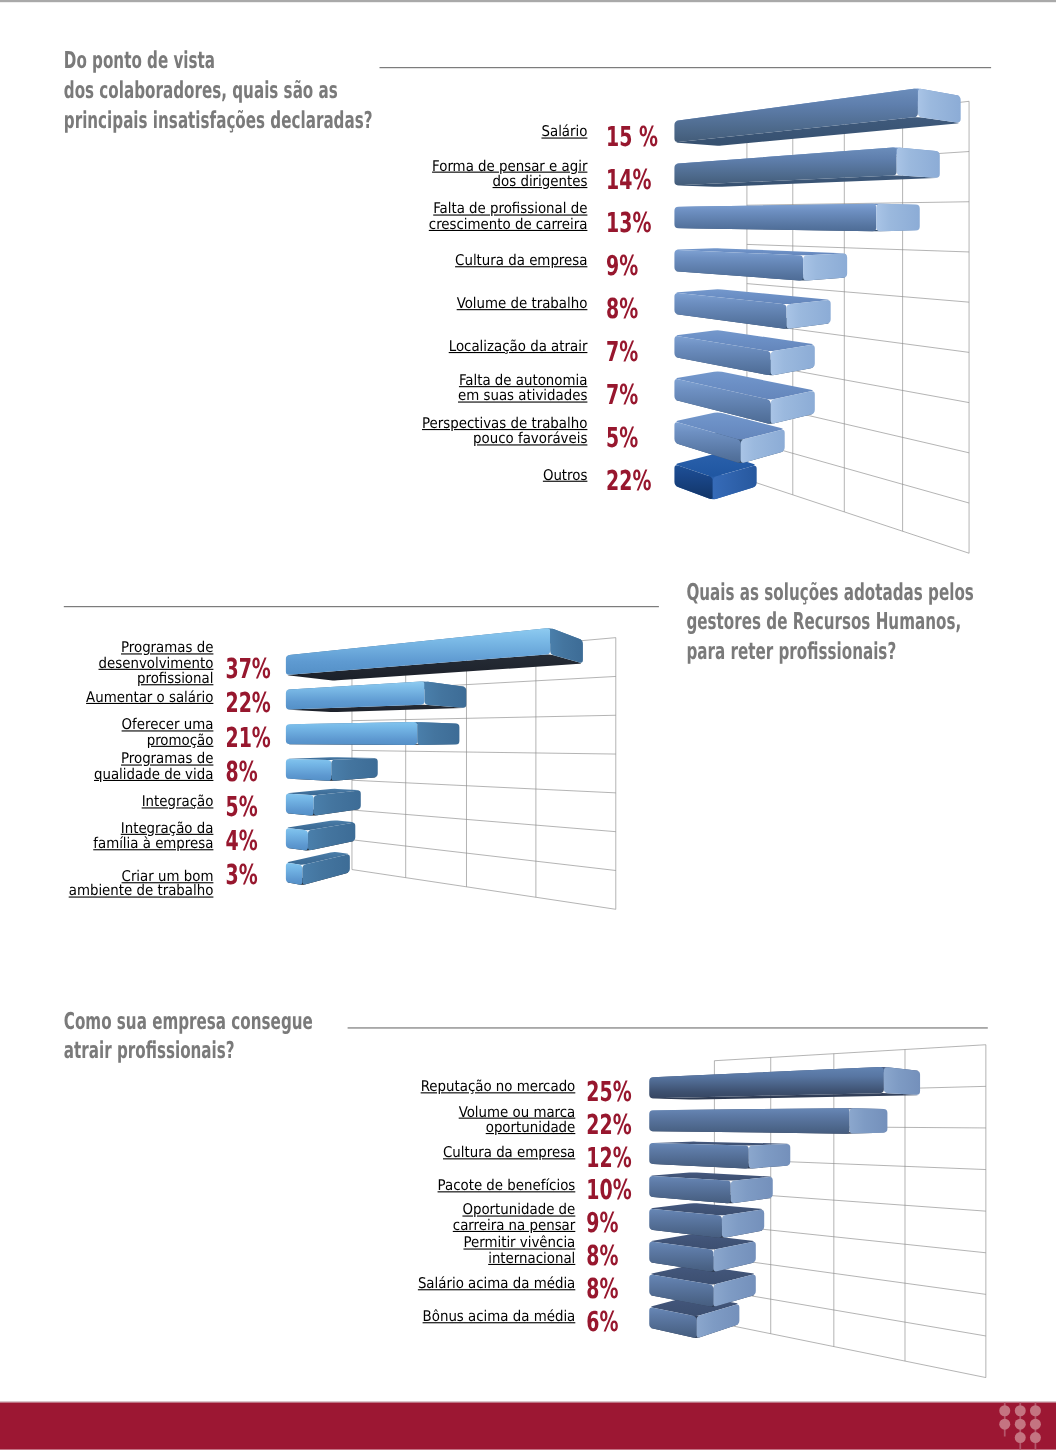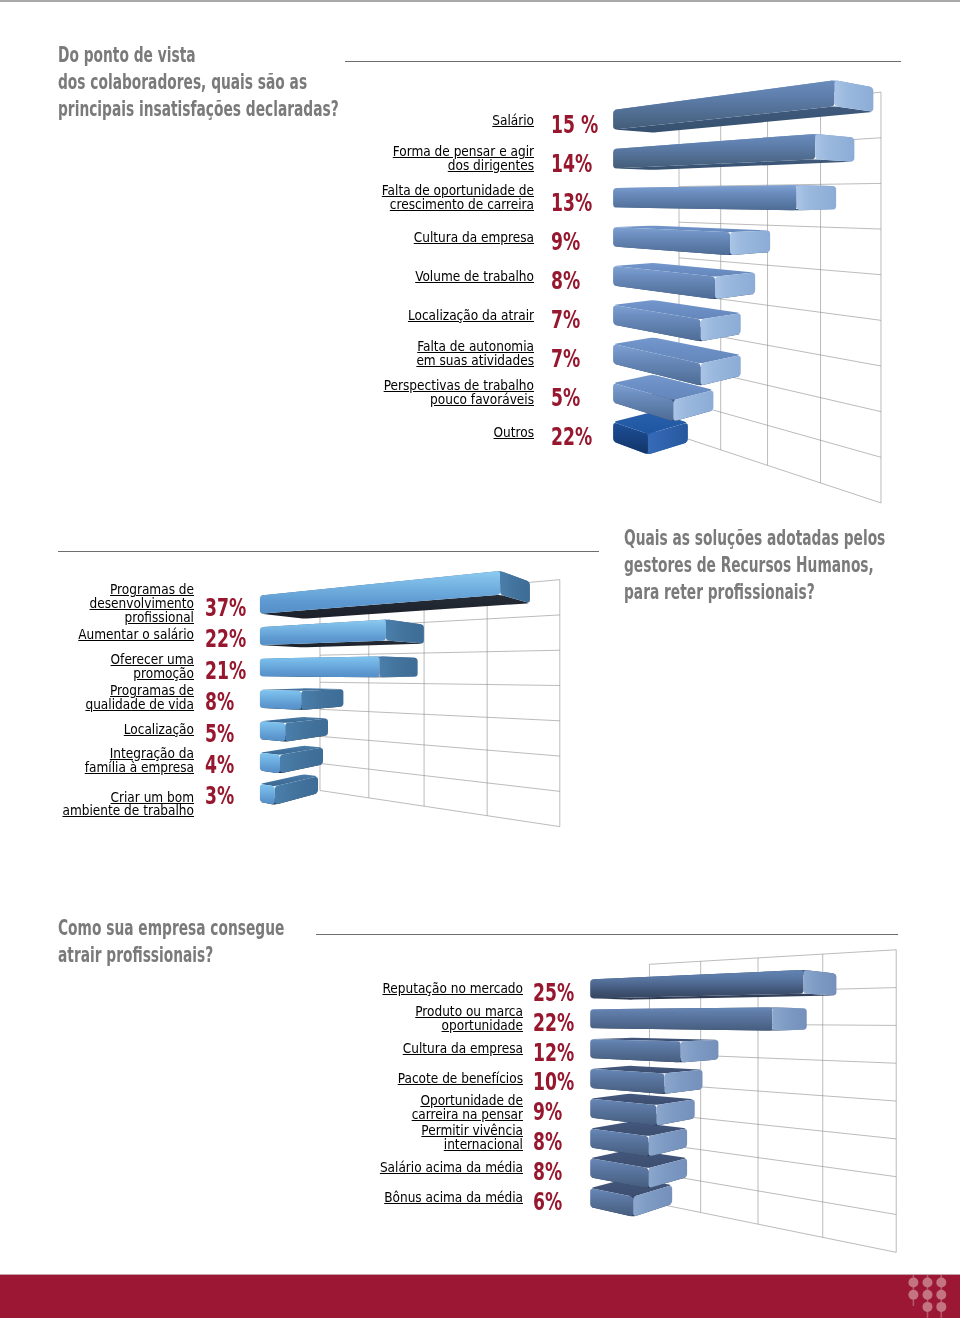--- a/index.html
+++ b/index.html
@@ -172,21 +172,21 @@
       <div class="lbl" style="left: 294px; width: 240px; top: 113.7px;">
         <div>Salário</div>
       </div>
       <div class="pct" style="left: 551px; top: 111.5px;">15 %</div>
       <div class="lbl" style="left: 294px; width: 240px; top: 145.4px;">
         <div>Forma de pensar e agir</div>
         <div>dos dirigentes</div>
       </div>
       <div class="pct" style="left: 551px; top: 150.5px;">14%</div>
       <div class="lbl" style="left: 294px; width: 240px; top: 184.4px;">
-        <div>Falta de oportunidade de</div>
+        <div>Falta de profissional de</div>
         <div>crescimento de carreira</div>
       </div>
       <div class="pct" style="left: 551px; top: 189.5px;">13%</div>
       <div class="lbl" style="left: 294px; width: 240px; top: 230.7px;">
         <div>Cultura da empresa</div>
       </div>
       <div class="pct" style="left: 551px; top: 228.5px;">9%</div>
       <div class="lbl" style="left: 294px; width: 240px; top: 269.7px;">
         <div>Volume de trabalho</div>
       </div>
@@ -323,21 +323,21 @@
         <div>Oferecer uma</div>
         <div>promoção</div>
       </div>
       <div class="pct" style="left: 205px; top: 657.78px;">21%</div>
       <div class="lbl" style="left: 14px; width: 180px; top: 684.37px;">
         <div>Programas de</div>
         <div>qualidade de vida</div>
       </div>
       <div class="pct" style="left: 205px; top: 689.17px;">8%</div>
       <div class="lbl" style="left: 14px; width: 180px; top: 722.66px;">
-        <div>Localização</div>
+        <div>Integração</div>
       </div>
       <div class="pct" style="left: 205px; top: 720.56px;">5%</div>
       <div class="lbl" style="left: 14px; width: 180px; top: 747.15px;">
         <div>Integração da</div>
         <div>família à empresa</div>
       </div>
       <div class="pct" style="left: 205px; top: 751.95px;">4%</div>
       <div class="lbl" style="left: 14px; width: 180px; top: 790.54px;">
         <div>Criar um bom</div>
         <div>ambiente de trabalho</div>
@@ -448,21 +448,21 @@
           <path d="M593.60,979.70Q590.21,979.50 593.61,979.35L800.15,970.04Q803.55,969.89 806.93,970.26L833.05,973.16Q836.43,973.53 833.03,973.67L633.49,981.72Q630.09,981.86 626.70,981.66Z" fill="url(#c3-gt)"></path>
           <path d="M590.21,982.90Q590.21,979.50 593.61,979.35L800.15,970.04Q803.55,969.89 803.55,973.29L803.55,990.28Q803.55,993.68 800.15,993.76L593.61,998.42Q590.21,998.50 590.21,995.10Z" fill="url(#c3-gfu)"></path>
           <path d="M803.55,973.29Q803.55,969.89 806.93,970.26L833.05,973.16Q836.43,973.53 836.43,976.93L836.43,992.11Q836.43,995.51 833.04,995.32L806.94,993.87Q803.55,993.68 803.55,990.28Z" fill="url(#c3-gc)"></path>
         </g>
       </svg>
       <div class="lbl" style="left: 323px; width: 200px; top: 982.1px;">
         <div>Reputação no mercado</div>
       </div>
       <div class="pct" style="left: 533px; top: 980px;">25%</div>
       <div class="lbl" style="left: 323px; width: 200px; top: 1005px;">
-        <div>Produto ou marca</div>
+        <div>Volume ou marca</div>
         <div>oportunidade</div>
       </div>
       <div class="pct" style="left: 533px; top: 1009.8px;">22%</div>
       <div class="lbl" style="left: 323px; width: 200px; top: 1041.7px;">
         <div>Cultura da empresa</div>
       </div>
       <div class="pct" style="left: 533px; top: 1039.6px;">12%</div>
       <div class="lbl" style="left: 323px; width: 200px; top: 1071.5px;">
         <div>Pacote de benefícios</div>
       </div>

